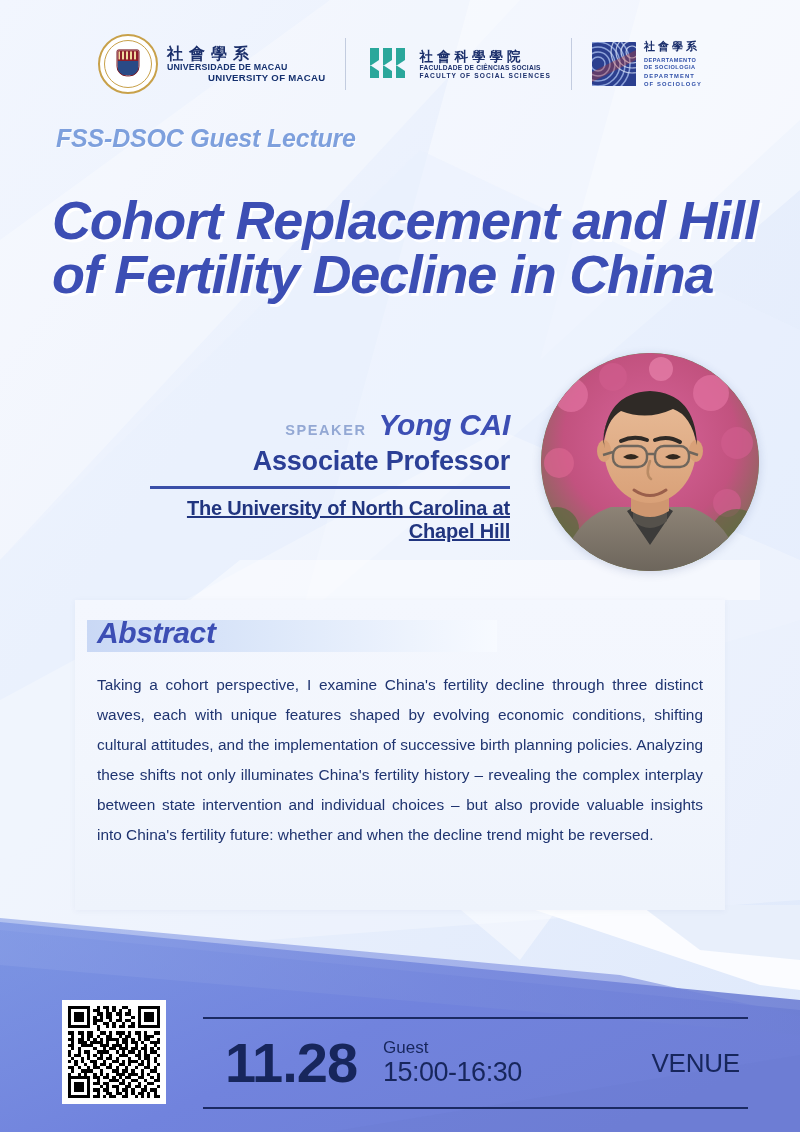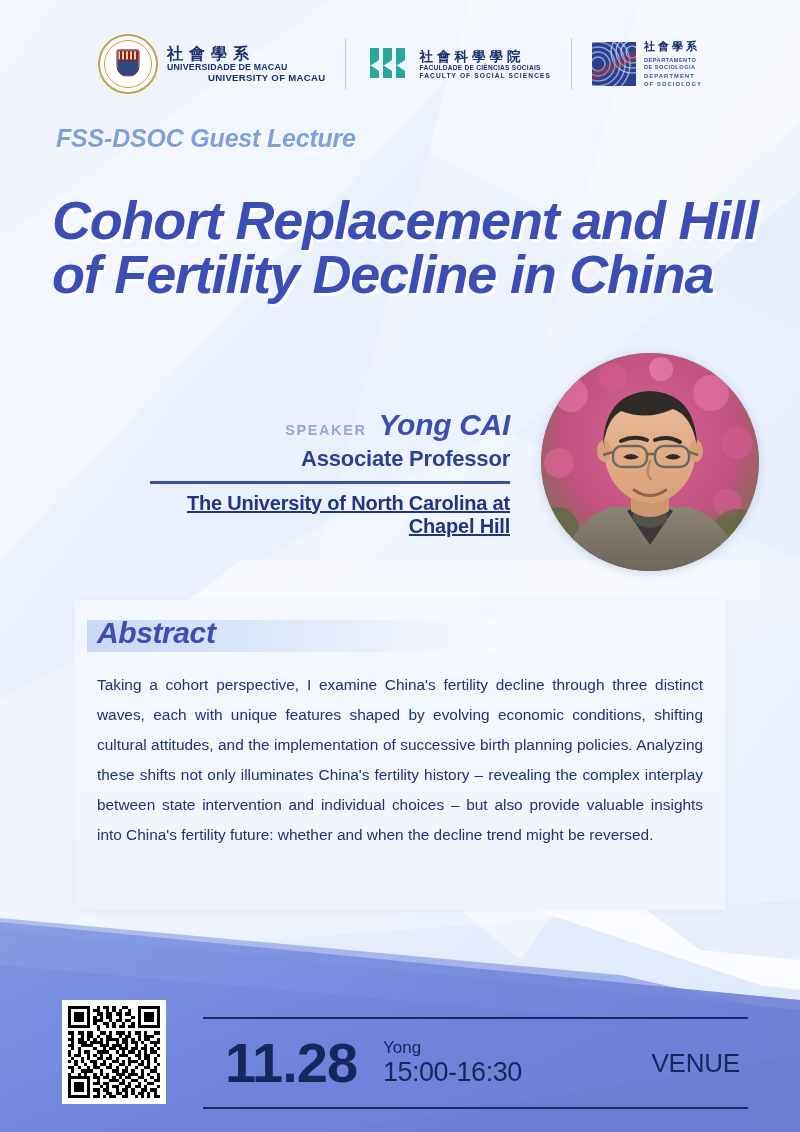--- a/index.html
+++ b/index.html
@@ -88,21 +88,21 @@
     position:absolute;left:150px;top:408px;width:360px;text-align:right;
   }
   .sp-row{display:flex;align-items:baseline;justify-content:flex-end;gap:12px;}
   .sp-label{
     font-size:14.5px;font-weight:bold;letter-spacing:1.6px;color:#93a8d4;
   }
   .sp-name{
     font-size:30px;font-weight:bold;font-style:italic;color:#3c4eb4;letter-spacing:-.3px;
   }
   .sp-role{
-    margin-top:4px;font-size:22px;font-weight:bold;color:#2b3f96;letter-spacing:-.2px;
+    margin-top:4px;font-size:27px;font-weight:bold;color:#2b3f96;letter-spacing:-.2px;
   }
   .sp-rule{height:2.5px;background:#3a4fa8;margin:9px 0 8px 0;}
   .sp-aff{
     font-size:20px;font-weight:bold;color:#21357f;line-height:1.16;letter-spacing:-.2px;text-decoration:underline;
   }
 
   
   .abstract{
     position:absolute;left:75px;top:600px;width:650px;height:310px;
     background:linear-gradient(180deg,#f4f7fe 0%,#f2f6fd 55%,#eef3fc 100%);
@@ -572,21 +572,21 @@
         <path d="M21 28h1v1h-1z"></path>
           <path d="M23 28h1v1h-1z"></path>
           <path d="M27 28h2v1h-2z"></path>
       </g>
     </svg>
   </div>
 
   <div class="info">
     <div class="f-date">11.28</div>
     <div class="f-time">
-      <div class="f-time-label">Yong</div>
+      <div class="f-time-label">Guest</div>
       <div class="f-time-val">15:00-16:30</div>
     </div>
     <div class="f-venue">
       <div class="f-venue-label">VENUE</div>
     </div>
   </div>
 
 </div>
 
 </body></html>

